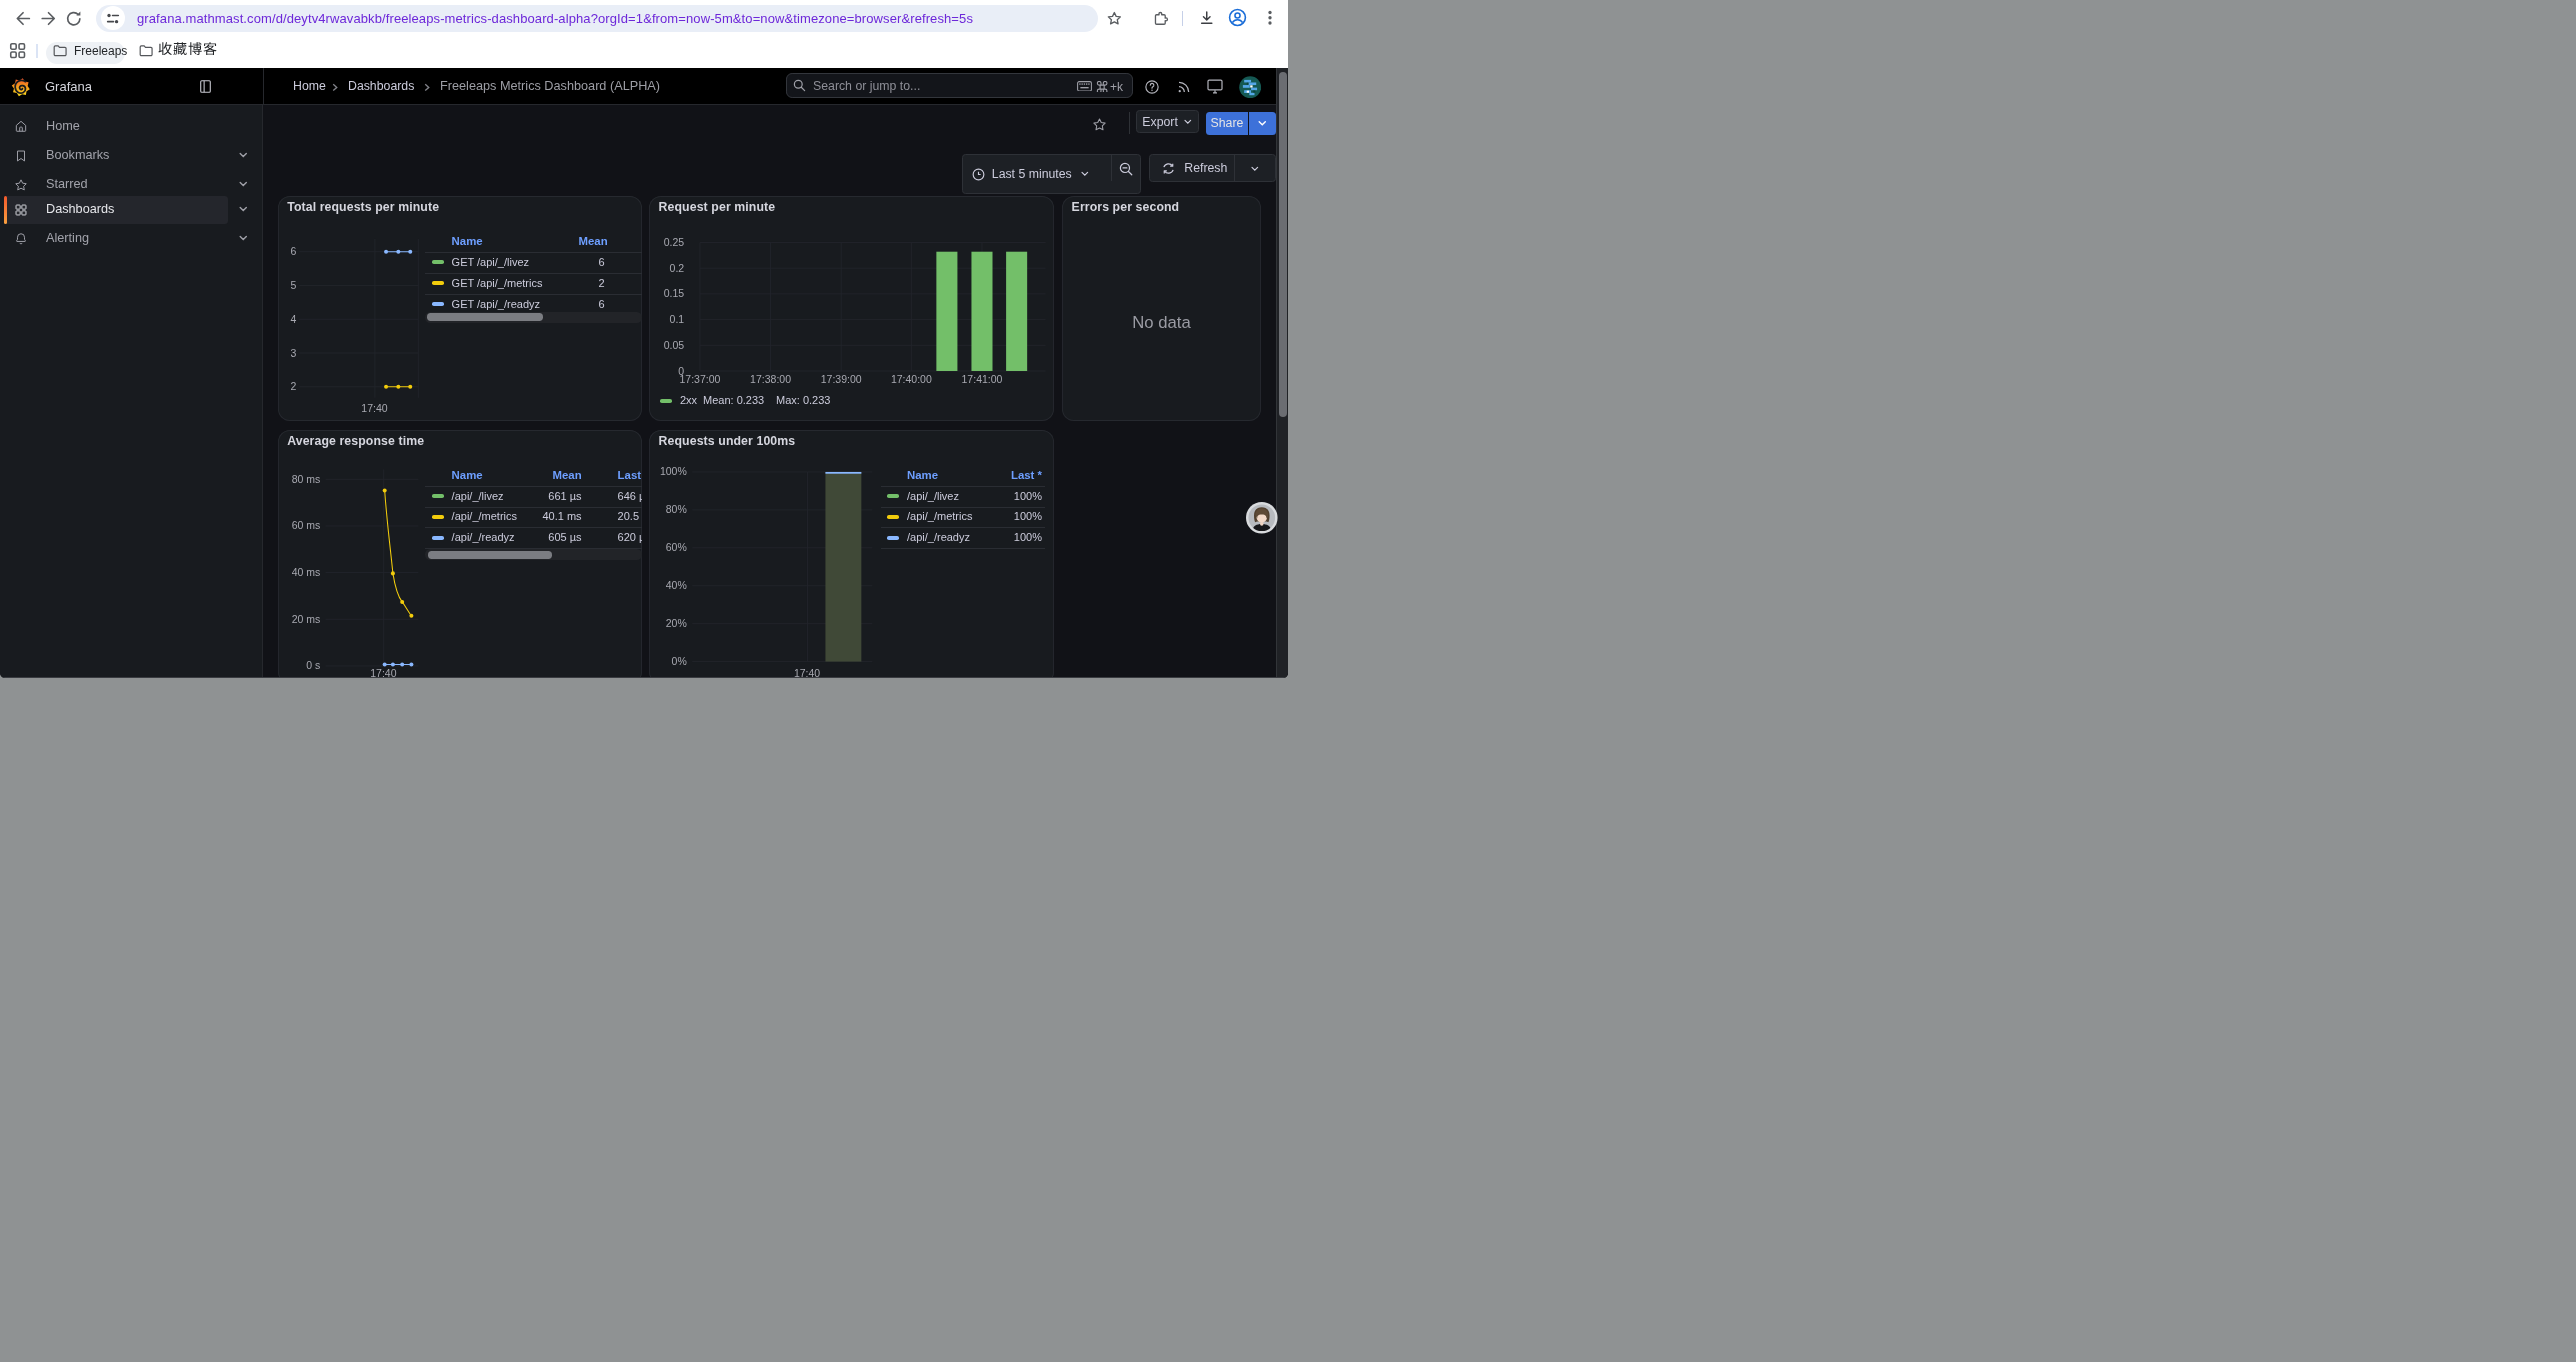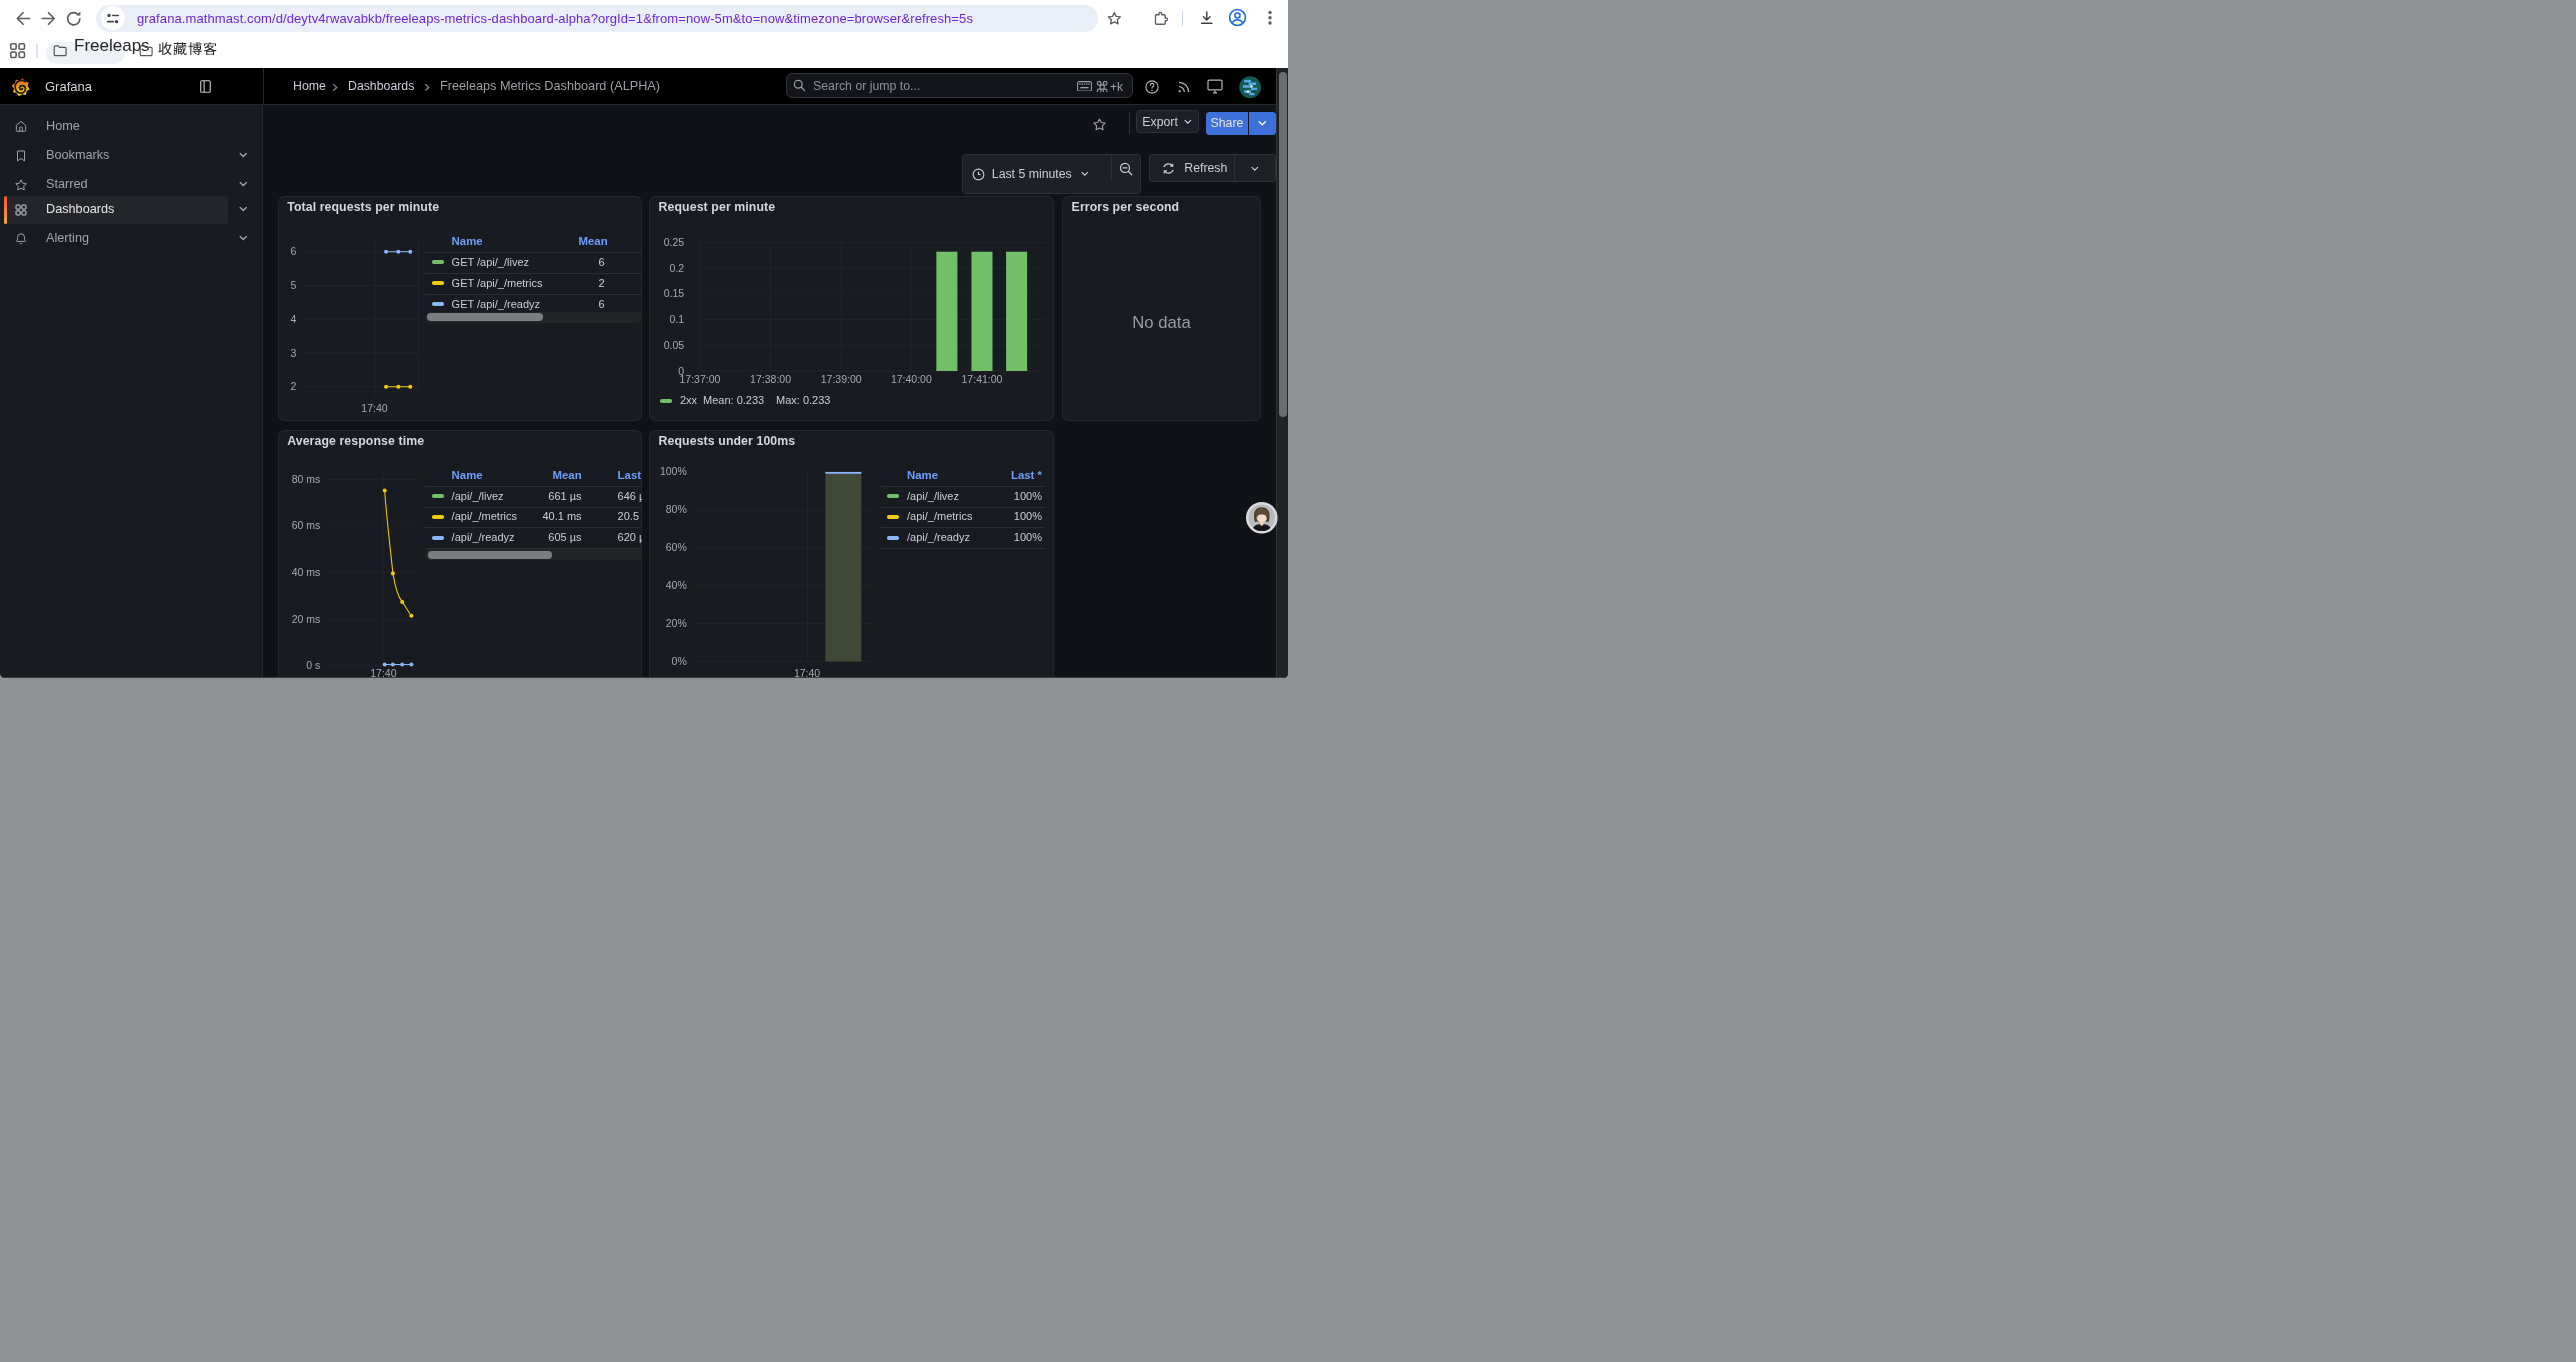--- a/index.html
+++ b/index.html
@@ -33,21 +33,21 @@
 
 
 #main { position:absolute; left:264px; top:106px; width:1024px; height:576px; background:#111217; }
 
 
 .btn { position:absolute; display:flex; align-items:center; justify-content:center;
   background:#1d2025; border:0.9px solid #2e3137; border-radius:3.5px; color:#ccccdc; font-size:12.3px; }
 .btn.blue { background:#3d71d9; border:none; color:#e5e5e5; font-weight:500; }
 
 
-.panel { position:absolute; background:#181b1f; box-shadow: inset 0 0 0 0.9px #26292f; border-radius:7px; overflow:hidden; }
+.panel { position:absolute; background:#181b1f; box-shadow: inset 0 0 0 0.9px #26292f; border-radius:12px; overflow:hidden; }
 .ptitle { position:absolute; left:9.6px; top:4.4px; font-size:12.3px; font-weight:600; color:#d5d6de; letter-spacing:0.1px; }
 .nodata { position:absolute; width:100%; text-align:center; font-size:16.7px; color:#9a9ba3; }
 
 
 .tbl-sep { position:absolute; height:0.9px; background:#2a2d33; }
 .tbl-h { position:absolute; font-size:11.4px; font-weight:700; color:#6e9fff; white-space:nowrap; }
 .tbl-t { position:absolute; font-size:11px; color:#ccccdc; white-space:nowrap; }
 .dash { position:absolute; width:12.3px; height:3.5px; border-radius:1.8px; }
 .hscroll-track { position:absolute; height:10.5px; background:#222428; border-radius:5.3px; }
 .hscroll-thumb { position:absolute; height:7.5px; background:#7b7d82; border-radius:3.7px; }
@@ -128,21 +128,21 @@
         <rect x="11.5" y="2" width="6.2" height="6.2" rx="1.4"></rect>
         <rect x="2" y="11.5" width="6.2" height="6.2" rx="1.4"></rect>
         <rect x="11.5" y="11.5" width="6.2" height="6.2" rx="1.4"></rect>
       </g>
     </svg>
     <div class="abs" style="left:36px;top:44px;width:1.8px;height:14px;background:#dbe4f5"></div>
     <div class="abs" style="left:46px;top:42px;width:79px;height:22px;border-radius:11px;background:#eef1f5"></div>
     <svg class="abs" style="left:52px;top:43px" width="15" height="15" viewBox="0 0 24 24">
       <path d="M3.5 6.5 a1.8 1.8 0 0 1 1.8 -1.8 h4.5 l2.2 2.3 h8.7 a1.8 1.8 0 0 1 1.8 1.8 v9.7 a1.8 1.8 0 0 1 -1.8 1.8 H5.3 a1.8 1.8 0 0 1 -1.8 -1.8 z" fill="none" stroke="#54565a" stroke-width="1.9"></path>
     </svg>
-    <div class="abs" style="left:74px;top:36px;font-size:17px;color:#232528">Freeleaps</div>
+    <div class="abs" style="left:74px;top:44px;font-size:12px;color:#232528">Freeleaps</div>
     <svg class="abs" style="left:138px;top:43px" width="15" height="15" viewBox="0 0 24 24">
       <path d="M3.5 6.5 a1.8 1.8 0 0 1 1.8 -1.8 h4.5 l2.2 2.3 h8.7 a1.8 1.8 0 0 1 1.8 1.8 v9.7 a1.8 1.8 0 0 1 -1.8 1.8 H5.3 a1.8 1.8 0 0 1 -1.8 -1.8 z" fill="none" stroke="#54565a" stroke-width="1.9"></path>
     </svg>
     <svg class="abs" style="left:158px;top:42px" width="60" height="16" viewBox="0 0 68 18">
         <path fill="#232528" d="M9.1 0.1C8.5 2.7 7.5 5.2 6.1 6.9V0.1H4.9V9.3L2.8 9.9V1.9H1.6V10.2L0.6 10.4L0.9 11.7L4.9 10.4V14.8H6.1V7.0C6.4 7.2 6.8 7.6 7.0 7.8C7.5 7.2 8.0 6.5 8.4 5.7C8.9 7.6 9.5 9.2 10.4 10.7C9.3 12.0 8.0 13.0 6.2 13.7C6.5 14.0 6.8 14.5 6.9 14.8C8.6 14.0 10.0 13.0 11.1 11.7C12.0 13.0 13.3 14.1 14.8 14.8C15.0 14.5 15.3 14.0 15.6 13.8C14.1 13.1 12.8 12.1 11.8 10.7C13.0 8.9 13.9 6.8 14.5 4.2H15.4V3.0H9.5C9.8 2.2 10.1 1.2 10.3 0.3ZM13.2 4.2C12.8 6.3 12.1 8.1 11.1 9.6C10.2 8.1 9.6 6.2 9.1 4.2Z M30.3 6.0C30.1 7.4 29.7 8.6 29.2 9.8C28.9 8.5 28.8 6.9 28.7 5.0H32.2V3.9H31.2L31.6 3.6C31.3 3.2 30.6 2.7 30.1 2.4L29.3 2.9C29.8 3.2 30.3 3.6 30.6 3.9H28.6L28.6 2.9H28.2V2.2H32.1V1.2H28.2V0.1H27.0V1.2H23.0V0.1H21.8V1.2H18.0V2.2H21.8V3.3H23.0V2.2H27.0V3.4H27.5L27.6 3.9H20.6V6.7H19.3V4.0H18.4V8.3H19.3V7.7H20.6V8.4V9.1H17.7V10.1H18.6V10.8C18.6 11.8 18.4 13.2 17.5 14.3C17.8 14.4 18.1 14.6 18.3 14.8C19.3 13.6 19.4 12.0 19.4 10.8V10.1H20.6C20.5 11.5 20.3 13.1 19.6 14.3C19.9 14.4 20.3 14.6 20.5 14.8C21.5 13.0 21.7 10.3 21.7 8.4V5.0H27.6C27.8 7.5 28.0 9.6 28.4 11.2C28.1 11.7 27.8 12.1 27.4 12.6V12.1H25.6V10.9H27.3V7.9H25.6V6.8H27.3V6.0H22.5V13.9H23.4V12.9H27.1C26.6 13.4 26.2 13.7 25.7 14.1C26.0 14.2 26.4 14.6 26.6 14.8C27.4 14.2 28.2 13.4 28.8 12.5C29.4 14.0 30.1 14.8 31.0 14.8C31.9 14.8 32.3 14.4 32.5 12.3C32.2 12.2 31.8 11.9 31.6 11.7C31.5 13.3 31.4 13.7 31.0 13.7C30.5 13.7 30.0 13.0 29.5 11.4C30.4 9.9 31.0 8.2 31.4 6.2ZM24.7 12.1H23.4V10.9H24.7ZM24.7 7.9H23.4V6.8H24.7ZM23.4 8.7H26.4V10.1H23.4Z M40.6 11.6C41.4 12.3 42.3 13.2 42.7 13.8L43.6 13.1C43.2 12.5 42.2 11.6 41.5 11.0ZM40.2 3.9V8.8H45.8V9.9H39.0V10.9H45.8V13.5C45.8 13.7 45.8 13.8 45.5 13.8C45.3 13.8 44.5 13.8 43.7 13.8C43.9 14.1 44.0 14.5 44.0 14.8C45.2 14.8 45.9 14.8 46.4 14.6C46.8 14.4 47.0 14.1 47.0 13.5V10.9H49.5V9.9H47.0V8.8H48.7V3.9H44.9V2.9H49.3V1.9H48.2L48.6 1.4C48.1 1.0 47.1 0.4 46.3 0.1L45.7 0.7C46.4 1.0 47.2 1.5 47.7 1.9H44.9V0.0H43.8V1.9H39.4V2.9H43.8V3.9ZM36.6 0.1V4.3H34.6V5.4H36.6V14.8H37.8V5.4H39.7V4.3H37.8V0.1ZM41.3 6.7H43.8V7.9H41.3ZM44.9 6.7H47.5V7.9H44.9ZM41.3 4.7H43.8V5.9H41.3ZM44.9 4.7H47.5V5.9H44.9Z M56.7 5.0H61.5C60.9 5.8 60.0 6.5 59.0 7.1C58.1 6.5 57.2 5.8 56.6 5.1ZM57.0 2.9C56.2 4.1 54.7 5.5 52.4 6.5C52.7 6.7 53.1 7.1 53.3 7.4C54.2 6.9 55.0 6.4 55.8 5.8C56.4 6.5 57.1 7.1 57.9 7.7C56.0 8.7 53.7 9.4 51.6 9.8C51.8 10.0 52.1 10.5 52.2 10.8C53.0 10.7 53.8 10.5 54.6 10.2V14.8H55.8V14.2H62.3V14.7H63.5V10.0C64.2 10.2 64.9 10.3 65.6 10.5C65.8 10.1 66.1 9.6 66.4 9.3C64.1 9.0 62.0 8.5 60.2 7.6C61.5 6.8 62.6 5.7 63.3 4.5L62.5 4.0L62.3 4.1H57.6C57.8 3.8 58.1 3.5 58.3 3.1ZM59.0 8.3C60.2 9.0 61.4 9.5 62.8 9.9H55.7C56.9 9.4 58.0 8.9 59.0 8.3ZM55.8 13.2V10.9H62.3V13.2ZM52.2 1.5V4.5H53.4V2.6H64.5V4.5H65.8V1.5H59.6V0.1H58.3V1.5Z"></path>
       </svg>
   </div>
 
   <div id="gheader">
 

